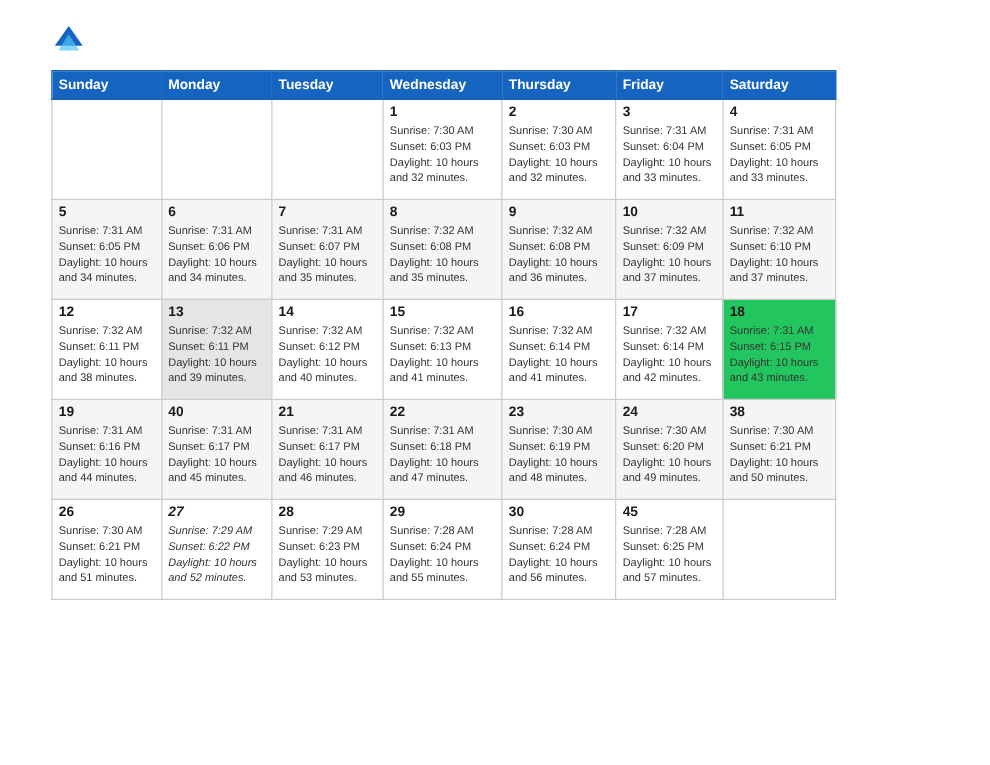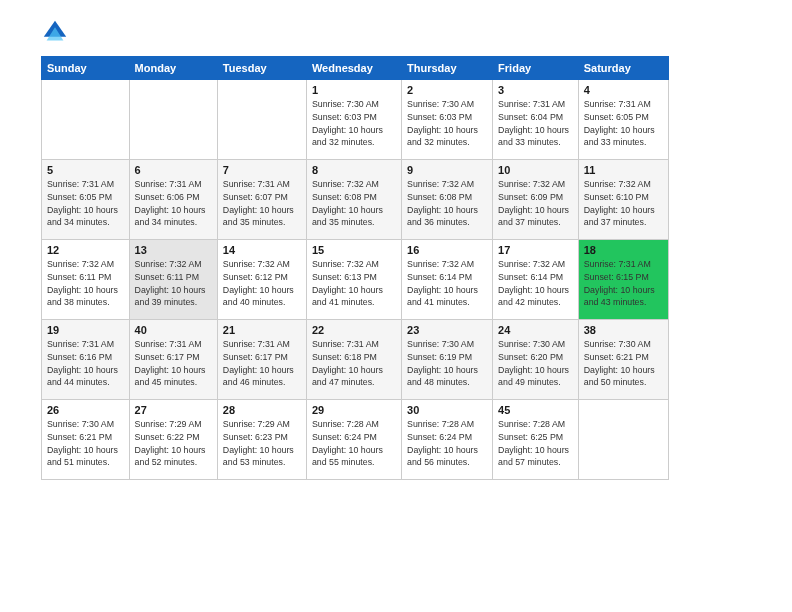--- a/index.html
+++ b/index.html
@@ -314,21 +314,21 @@
           </td>
         </tr>
         <tr>
           <td style="background: rgb(255, 255, 255);">
             <span class="day-num">26</span>
             <div class="day-info" style="white-space: pre-line;">Sunrise: 7:30 AM
 Sunset: 6:21 PM
 Daylight: 10 hours
 and 51 minutes.</div>
           </td>
-          <td style="background: rgb(255, 255, 255);">
+          <td style="background: rgb(255, 255, 255); font-style: italic;">
             <span class="day-num">27</span>
             <div class="day-info" style="white-space: pre-line;">Sunrise: 7:29 AM
 Sunset: 6:22 PM
 Daylight: 10 hours
 and 52 minutes.</div>
           </td>
           <td style="background: rgb(255, 255, 255);">
             <span class="day-num">28</span>
             <div class="day-info" style="white-space: pre-line;">Sunrise: 7:29 AM
 Sunset: 6:23 PM

